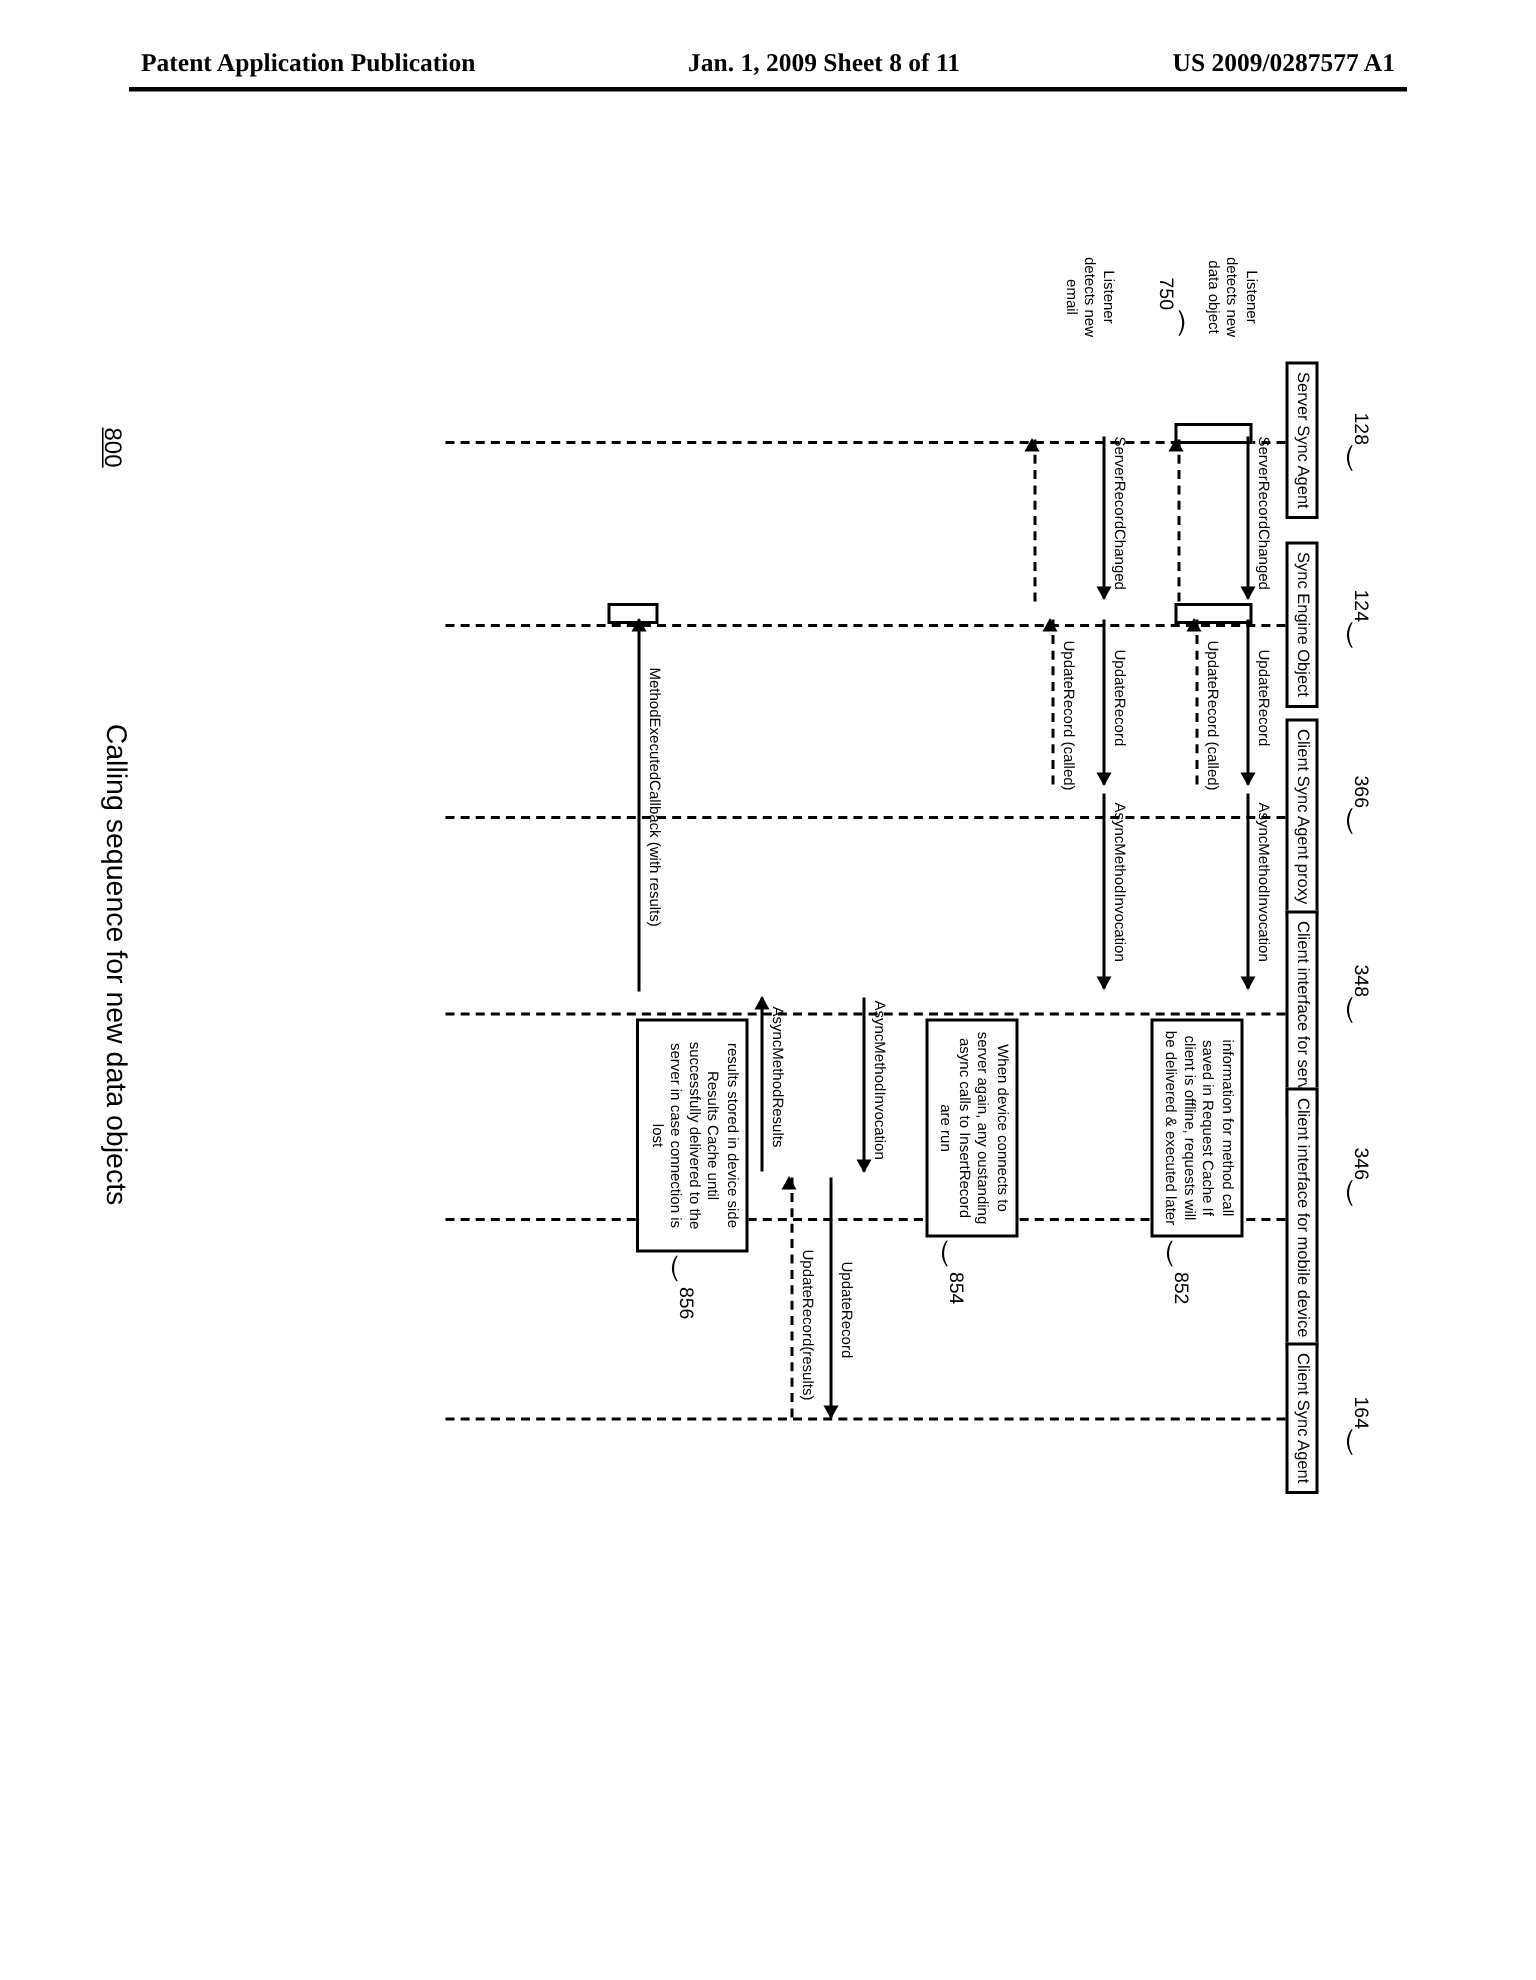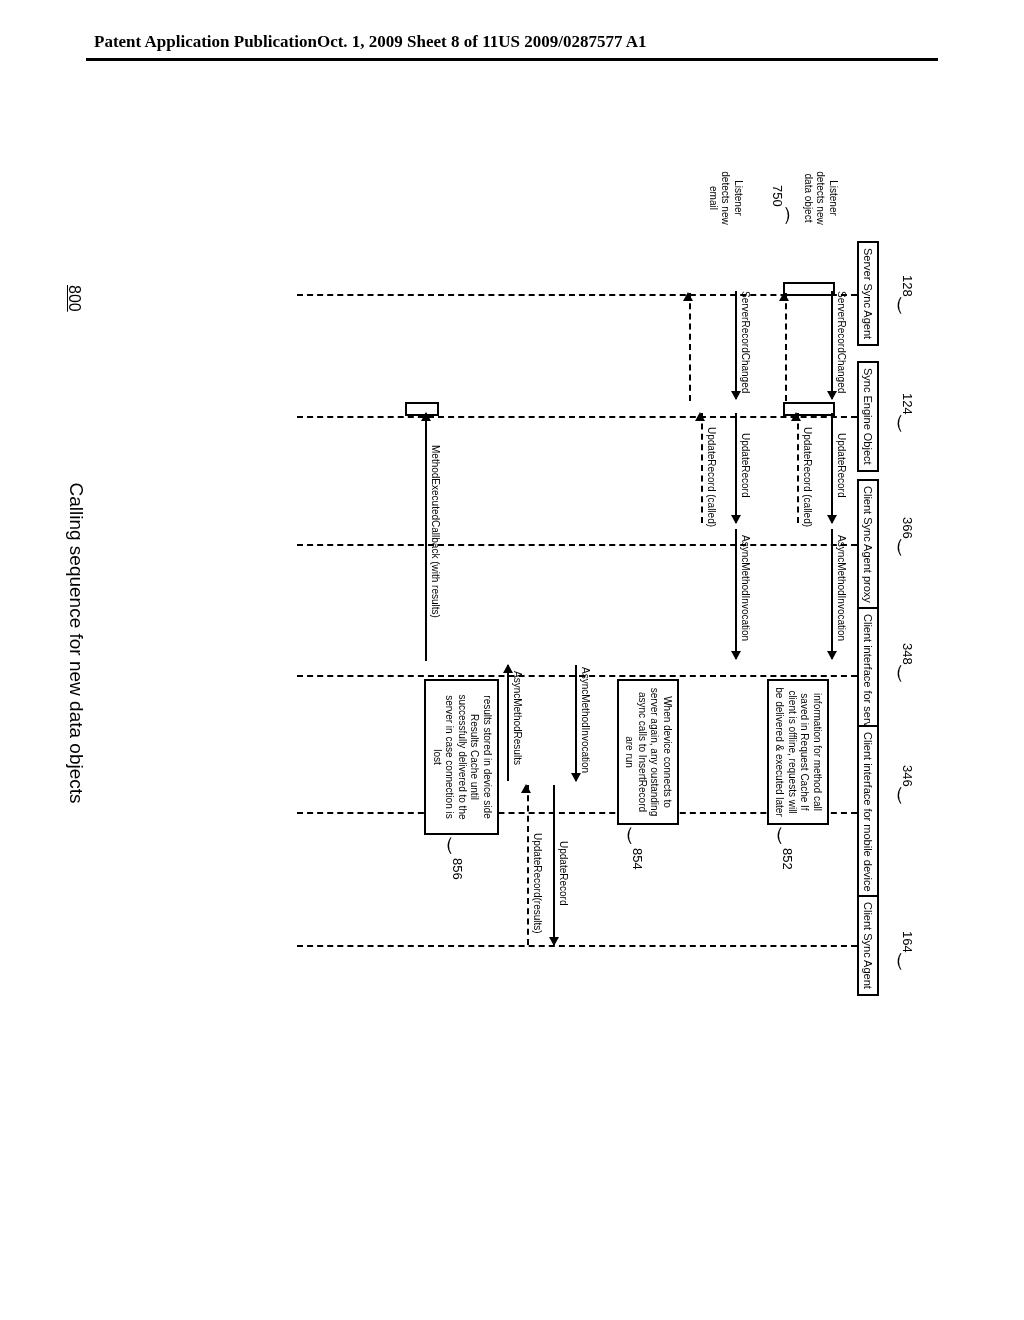--- a/index.html
+++ b/index.html
@@ -1,17 +1,17 @@
 <!DOCTYPE html>
 <html><head>
 <meta charset="utf-8">
 <style>
 body{margin:0;font-family:"Times New Roman",serif;background:#fff;color:#000;width:1024px}
 .page{width:1024px;height:1320px;position:relative}
-.hdr{position:absolute;top:32px;left:0;right:0;display:flex;font-size:17px;padding:0 94px;font-weight:bold}
+.hdr{position:absolute;top:32px;left:0;right:0;display:flex;justify-content:space-between;font-size:17px;padding:0 94px;font-weight:bold}
 .rule{position:absolute;top:58px;left:86px;right:86px;height:3px;background:#000}
 .figwrap{position:absolute;top:210px;left:148px;width:716px;height:866px;transform:rotate(90deg);transform-origin:center center;font-family:Arial,Helvetica,sans-serif}
 .life{position:absolute;top:60px;text-align:center}
 .life .box{border:2px solid #000;padding:3px 5px;font-size:11px;background:#fff;display:inline-block;min-width:70px}
 .life .line{position:absolute;top:100%;left:50%;width:0;border-left:2px dashed #000;height:560px}
 .num{position:absolute;font-size:13px}
 .curve{display:inline-block;font-size:18px;font-family:serif}
 .note{position:absolute;border:2px solid #000;padding:4px 6px;font-size:10px;text-align:center;background:#fff;line-height:1.25}
 .noteplain{position:absolute;font-size:10px;text-align:center;line-height:1.25}
 .msg{position:absolute;height:2px;background:#000}
@@ -23,21 +23,21 @@
 .title{position:absolute;bottom:-8px;left:0;right:0;text-align:center;font-size:19px}
 .diagnum{position:absolute;bottom:-8px;left:0;font-size:16px;text-decoration:underline}
 .act{position:absolute;width:10px;background:#fff;border:2px solid #000}
 </style>
 </head>
 <body>
 
 <div class="page">
   <div class="hdr">
     <span>Patent Application Publication</span>
-    <span>Oct. 1, 2009  Sheet 8 of 11</span>
+    <span>Jan. 1, 2009  Sheet 8 of 11</span>
     <span>US 2009/0287577 A1</span>
   </div>
   <div class="rule"></div>
 
   <div class="figwrap">
 
     <div class="num" style="top:20px;left:-10px"><span>128</span><span class="curve">⏝</span></div>
     <div class="num" style="top:20px;left:108px"><span>124</span><span class="curve">⏝</span></div>
     <div class="num" style="top:20px;left:232px"><span>366</span><span class="curve">⏝</span></div>
     <div class="num" style="top:20px;left:358px"><span>348</span><span class="curve">⏝</span></div>

